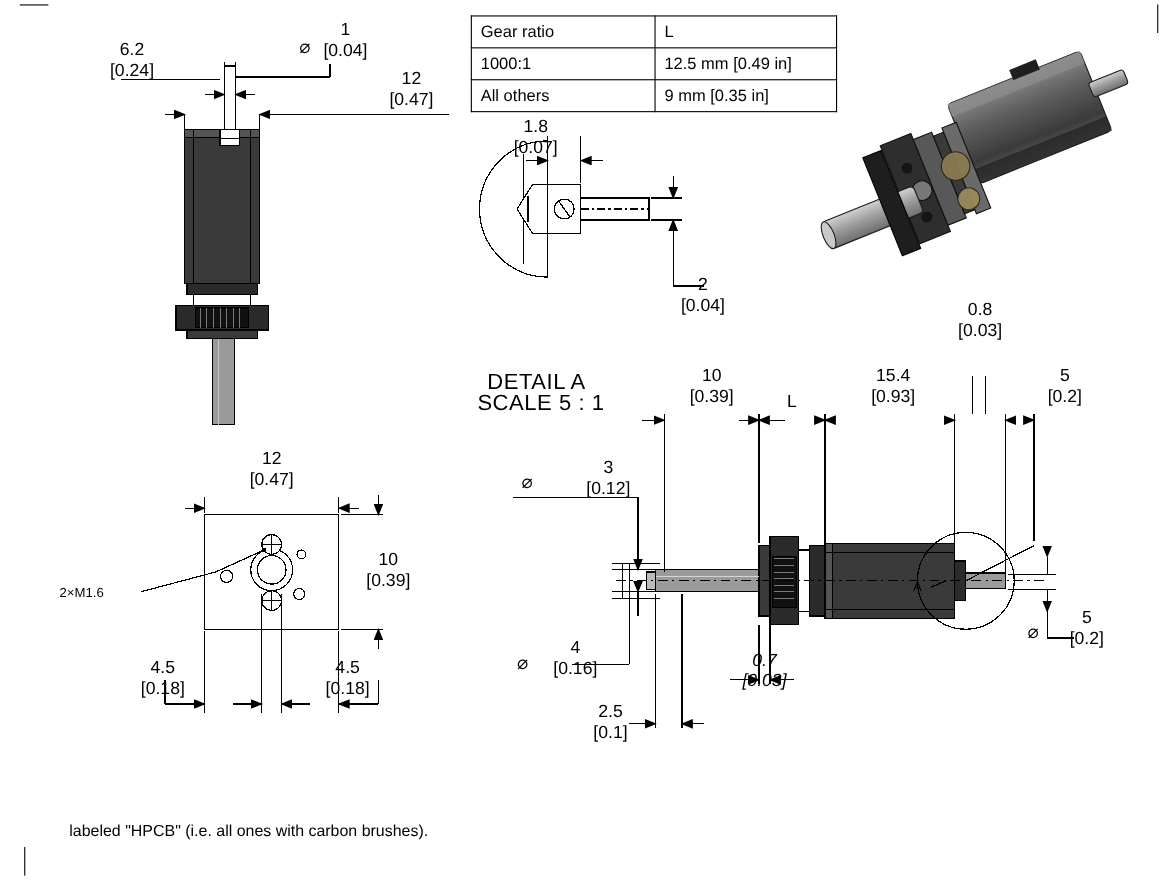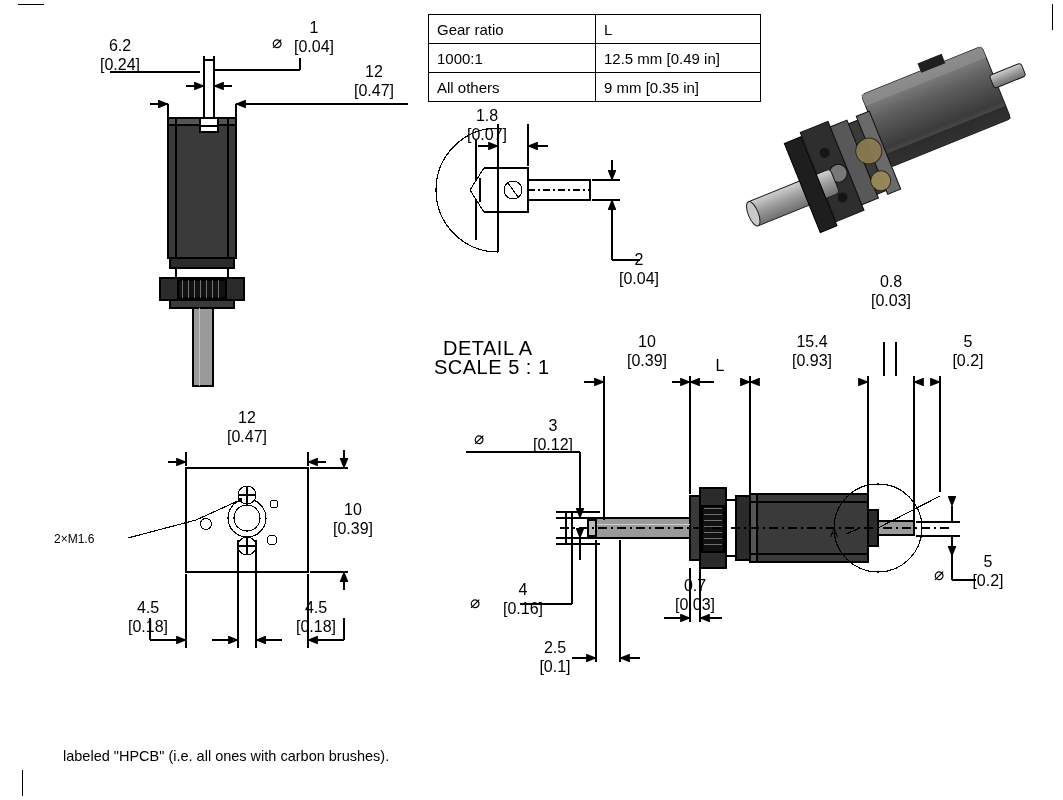--- a/index.html
+++ b/index.html
@@ -461,21 +461,21 @@
     <span>3</span>
     <span class="bracket">[0.12]</span>
   </div>
 
   <span class="phi" style="left:470px; top:594px;">⌀</span>
   <div class="dim" style="left:492px; top:580px; width:62px;">
     <span>4</span>
     <span class="bracket">[0.16]</span>
   </div>
 
-  <div class="dim" style="left:664px; top:576px; width:62px;">
+  <div class="dim" style="left:664px; top:591px; width:62px;font-style:italic;">
     <span>0.7</span>
     <span class="bracket">[0.03]</span>
   </div>
   <div class="dim" style="left:524px; top:638px; width:62px;">
     <span>2.5</span>
     <span class="bracket">[0.1]</span>
   </div>
 
   <span class="phi" style="left:934px; top:566px;">⌀</span>
   <div class="dim" style="left:958px; top:552px; width:60px;">

